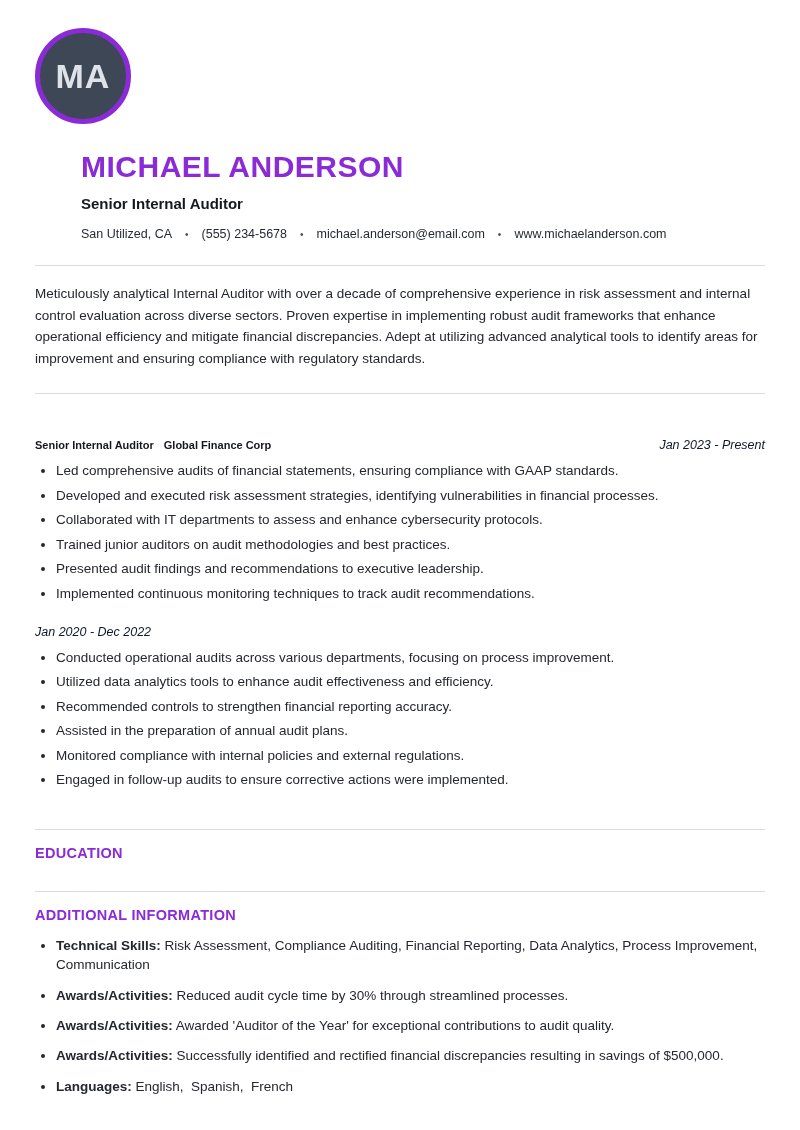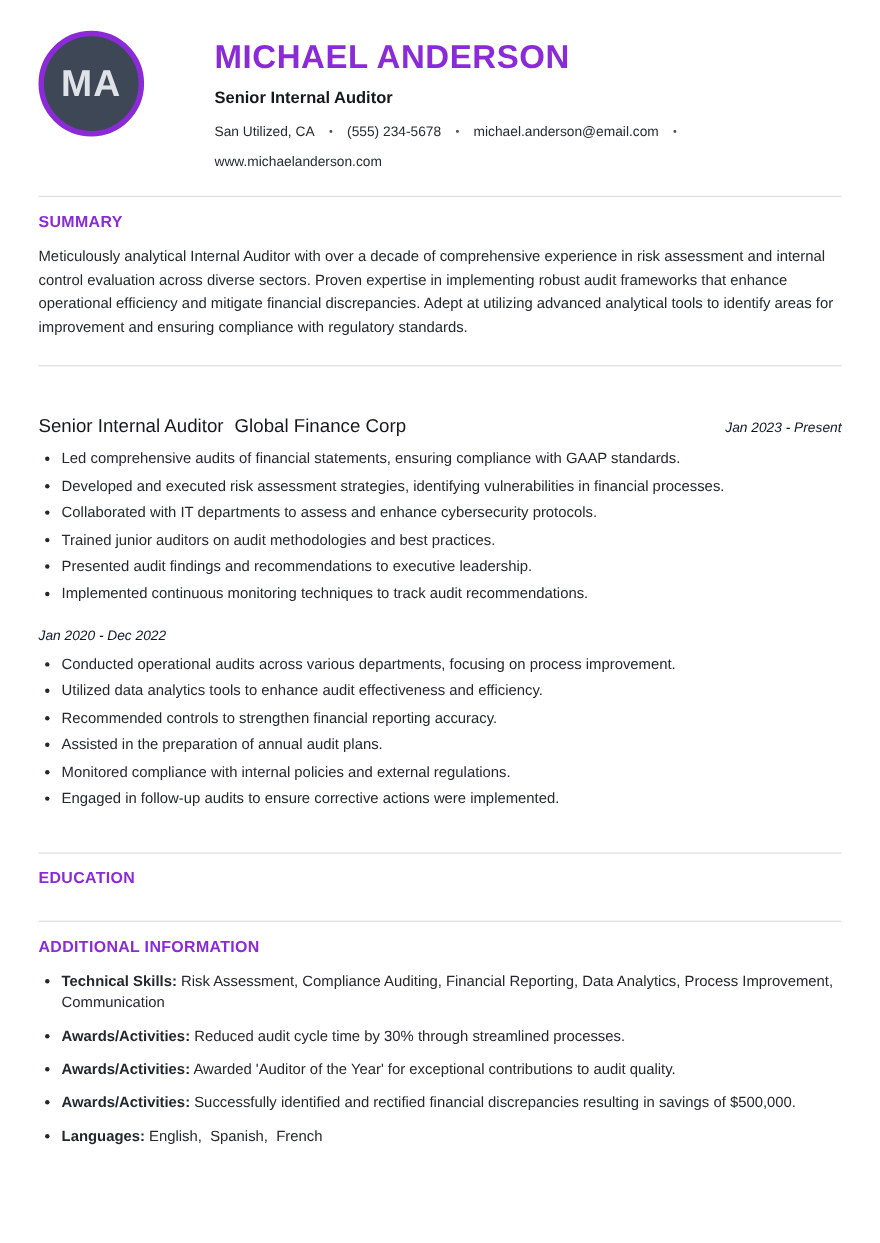--- a/index.html
+++ b/index.html
@@ -11,21 +11,21 @@
   }
   *{box-sizing:border-box;}
   html,body{margin:0;padding:0;}
   body{
     width:800px;height:1130px;background:#ffffff;
     font-family:"Liberation Sans", sans-serif;color:var(--text);
   }
   .page{padding:28px 35px 0 35px;}
 
   
-  .header{display:flex;gap:18px;align-items:flex-start;}
+  .header{display:flex;gap:18px;align-items:flex-start;flex-direction:column;}
   .avatar{
     width:96px;height:96px;border-radius:50%;
     background:var(--avatar-bg);border:5px solid var(--avatar-ring);
     display:flex;align-items:center;justify-content:center;flex:0 0 auto;
   }
   .avatar-initials{font-size:34px;font-weight:bold;color:#dfe3e8;letter-spacing:1px;}
   .header-info{padding-top:8px;min-width:0;margin-left:46px;}
   .name{color:var(--accent);font-size:30px;font-weight:800;letter-spacing:.5px;margin:0 0 11px;}
   .role{font-size:15px;font-weight:bold;color:#15181e;margin:0 0 15px;}
   .contact{display:flex;align-items:center;gap:13px;font-size:12.5px;color:#262b33;flex-wrap:wrap;}
@@ -36,21 +36,21 @@
   .section--education{margin-top:42px;}
   .section--additional{margin-top:30px;}
   .section-heading{color:var(--accent);font-size:14.5px;font-weight:bold;letter-spacing:.3px;margin:0 0 12px;}
 
   .summary-text{font-size:13.5px;line-height:1.6;margin:2px 0 0;color:var(--text);}
 
   
   .job{margin-top:6px;}
   .job + .job{margin-top:24px;}
   .row-head{display:flex;justify-content:space-between;align-items:baseline;gap:12px;}
-  .row-title{font-size:17px;font-weight:normal;color:#15181e;margin-top:24px;}
+  .row-title{font-size:11px;font-weight:bold;color:#15181e;margin-top:24px;}
   .company{margin-left:10px;}
   .dates{font-size:12.5px;font-style:italic;color:#0f172a;white-space:nowrap;}
   ul.bullets{margin:11px 0 0;padding-left:21px;list-style:disc;}
   ul.bullets li{font-size:13.5px;margin-bottom:9.5px;color:var(--text);}
 
   
   ul.additional{margin:14px 0 0;padding-left:21px;list-style:disc;}
   ul.additional li{font-size:13.5px;margin-bottom:11.5px;line-height:1.4;color:var(--text);}
   ul.additional .label{font-weight:bold;}
   ul.additional .text{white-space:pre-wrap;}
@@ -73,21 +73,20 @@
         <span>(555) 234-5678</span>
         <span class="sep">•</span>
         <span>michael.anderson@email.com</span>
         <span class="sep">•</span>
         <span>www.michaelanderson.com</span>
       </div>
     </div>
   </div>
 
   <div class="section">
-    <h2 class="section-heading">SUMMARY</h2>
     <p class="summary-text">Meticulously analytical Internal Auditor with over a decade of comprehensive experience in risk assessment and internal control evaluation across diverse sectors. Proven expertise in implementing robust audit frameworks that enhance operational efficiency and mitigate financial discrepancies. Adept at utilizing advanced analytical tools to identify areas for improvement and ensuring compliance with regulatory standards.</p>
   </div>
 
   <div class="section">
 
     <div class="job">
       <div class="row-head">
         <div class="row-title">
           <span>Senior Internal Auditor</span><span class="company">Global Finance Corp</span>
         </div>

